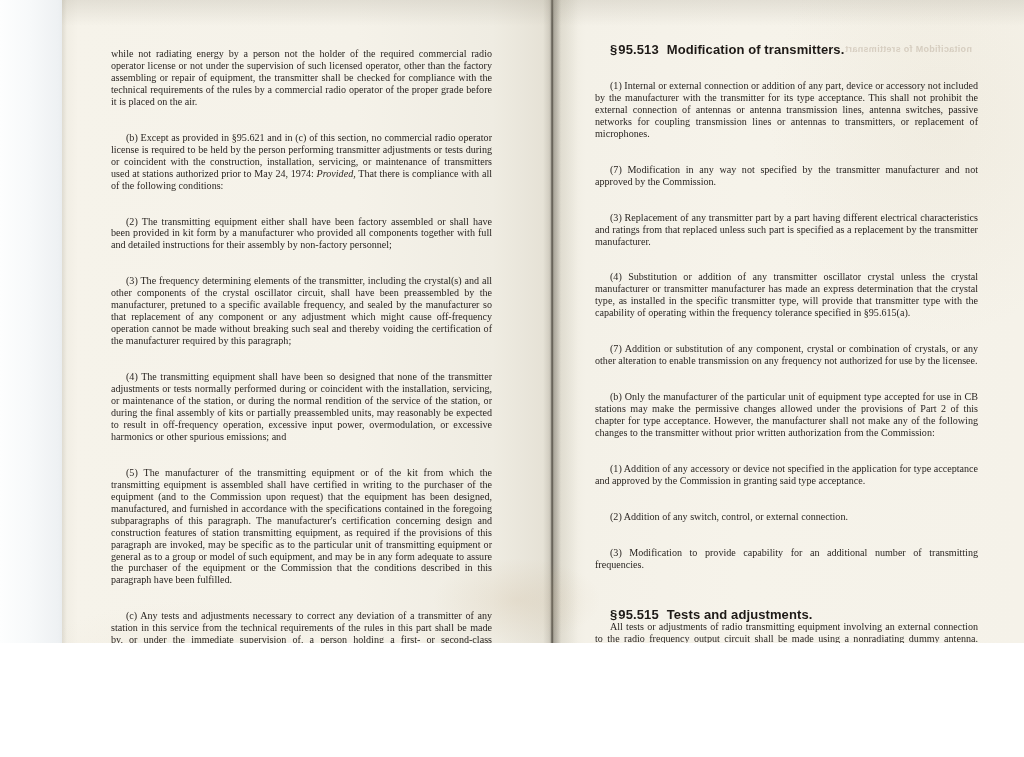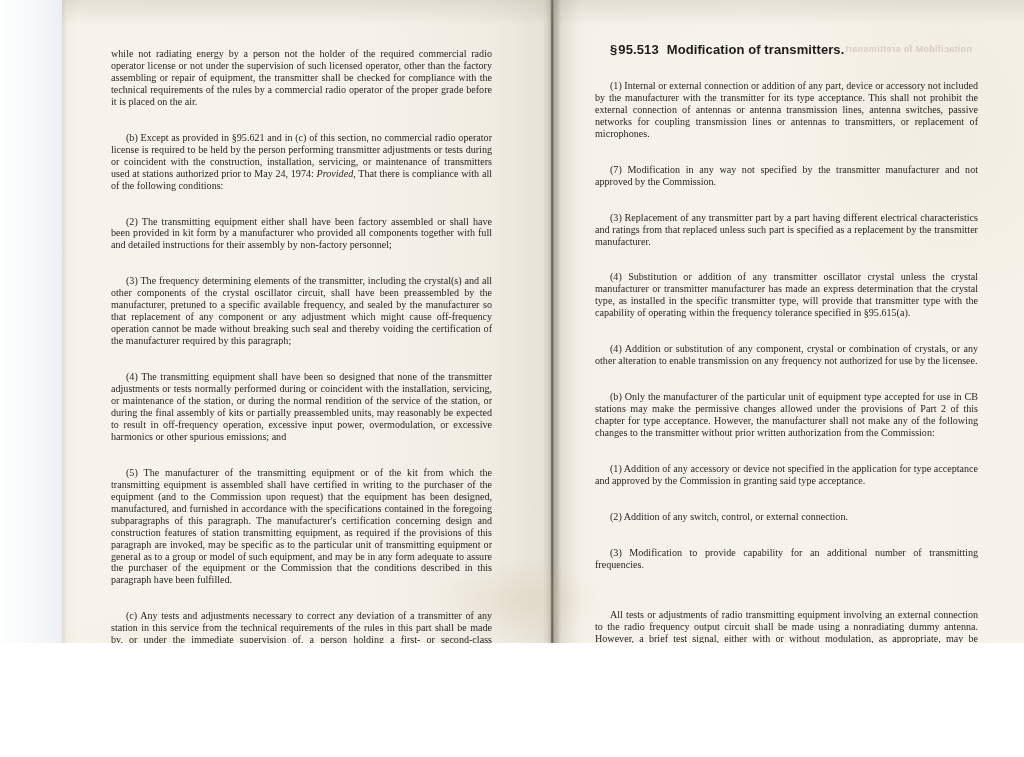--- a/index.html
+++ b/index.html
@@ -215,28 +215,29 @@
     <div class="bleed bleed-1">noitacifidoM fo srettimsnart</div>
 
     <div class="column col-right">
 
       <p class="sec-head"><span class="sym">§</span><span>95.513</span><span class="ttl">Modification of transmitters.</span></p>
 
       <p class="gap">(1) Internal or external connection or addition of any part, device or accessory not included by the manufacturer with the transmitter for its type acceptance. This shall not prohibit the external connection of antennas or antenna transmission lines, antenna switches, passive networks for coupling transmission lines or antennas to transmitters, or replacement of microphones.</p>
       <p class="gap">(7) Modification in any way not specified by the transmitter manufacturer and not approved by the Commission.</p>
       <p class="gap">(3) Replacement of any transmitter part by a part having different electrical characteristics and ratings from that replaced unless such part is specified as a replacement by the transmitter manufacturer.</p>
       <p class="gap">(4) Substitution or addition of any transmitter oscillator crystal unless the crystal manufacturer or transmitter manufacturer has made an express determination that the crystal type, as installed in the specific transmitter type, will provide that transmitter type with the capability of operating within the frequency tolerance specified in §95.615(a).</p>
-      <p class="gap">(4) Addition or substitution of any component, crystal or combination of crystals, or any other alteration to enable transmission on any frequency not authorized for use by the licensee.</p>
+      <p class="gap">(7) Addition or substitution of any component, crystal or combination of crystals, or any other alteration to enable transmission on any frequency not authorized for use by the licensee.</p>
       <p class="gap">(b) Only the manufacturer of the particular unit of equipment type accepted for use in CB stations may make the permissive changes allowed under the provisions of Part 2 of this chapter for type acceptance. However, the manufacturer shall not make any of the following changes to the transmitter without prior written authorization from the Commission:</p>
       <p class="gap">(1) Addition of any accessory or device not specified in the application for type acceptance and approved by the Commission in granting said type acceptance.</p>
       <p class="gap">(2) Addition of any switch, control, or external connection.</p>
       <p class="gap">(3) Modification to provide capability for an additional number of transmitting frequencies.</p>
 
       <div class="big-gap"></div>
 
+      <p class="sec-head"><span class="sym">§</span><span>95.515</span><span class="ttl">Tests and adjustments.</span></p>
 
       <p>All tests or adjustments of radio transmitting equipment involving an external connection to the radio frequency output circuit shall be made using a nonradiating dummy antenna. However, a brief test signal, either with or without modulation, as appropriate, may be transmitted when it is necessary to adjust a transmitter to an antenna for a new station installation or for an existing installation involving a change of antenna or change of transmitters, or when necessary for the detection, measurement, and suppression of harmonic or other spurious radiation. Test transmissions using a radiating antenna shall not exceed a total of 1 minute during any 5-minute period, shall not interfere with communications already in progress on the operating frequency, and shall be properly identified as required by §95.471, but may otherwise be unmodulated as appropriate.</p>
 
     </div>
 
     <div class="folio folio-right">15</div>
 
   </div>
 </div>
 

